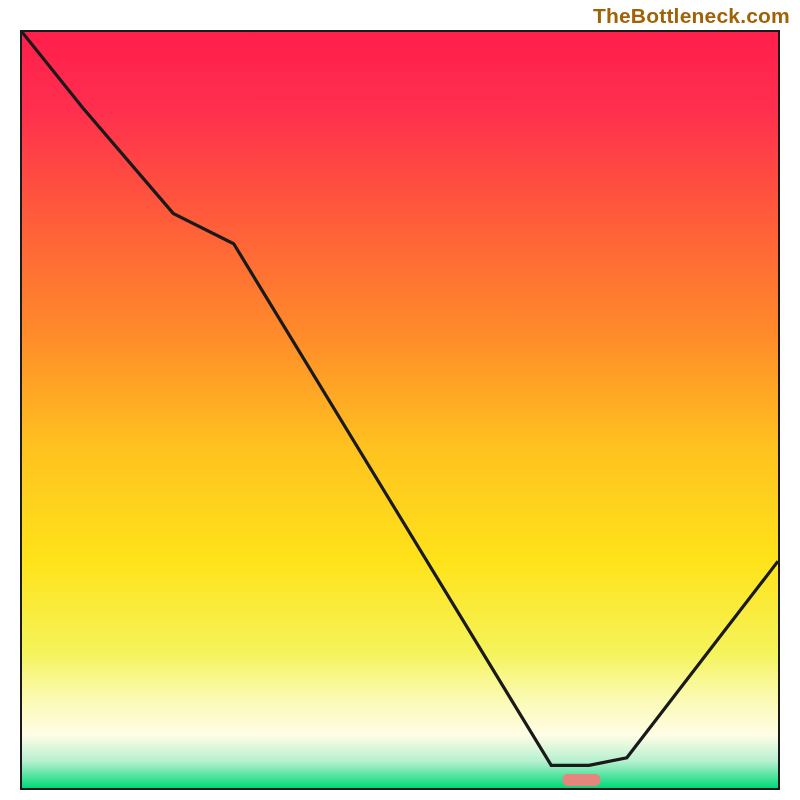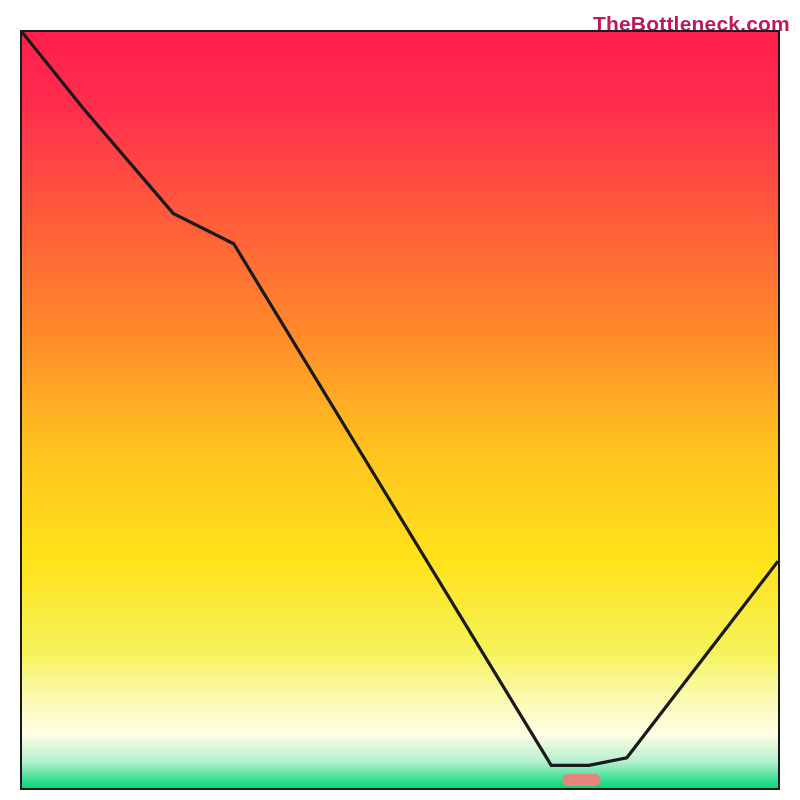--- a/index.html
+++ b/index.html
@@ -6,25 +6,25 @@
     margin: 0;
     padding: 0;
     width: 800px;
     height: 800px;
     background: #ffffff;
     font-family: Arial, Helvetica, sans-serif;
     overflow: hidden;
   }
   .attribution {
     position: absolute;
-    top: 12px;
+    top: 4px;
     right: 10px;
     font-size: 21px;
     font-weight: bold;
-    color: #be185d;
+    color: #a16207;
     letter-spacing: 0.2px;
   }
   .plot-outer {
     position: absolute;
     top: 30px;
     left: 20px;
     width: 760px;
     height: 760px;
     border: 2px solid #1a1a1a; 
     box-sizing: border-box;

